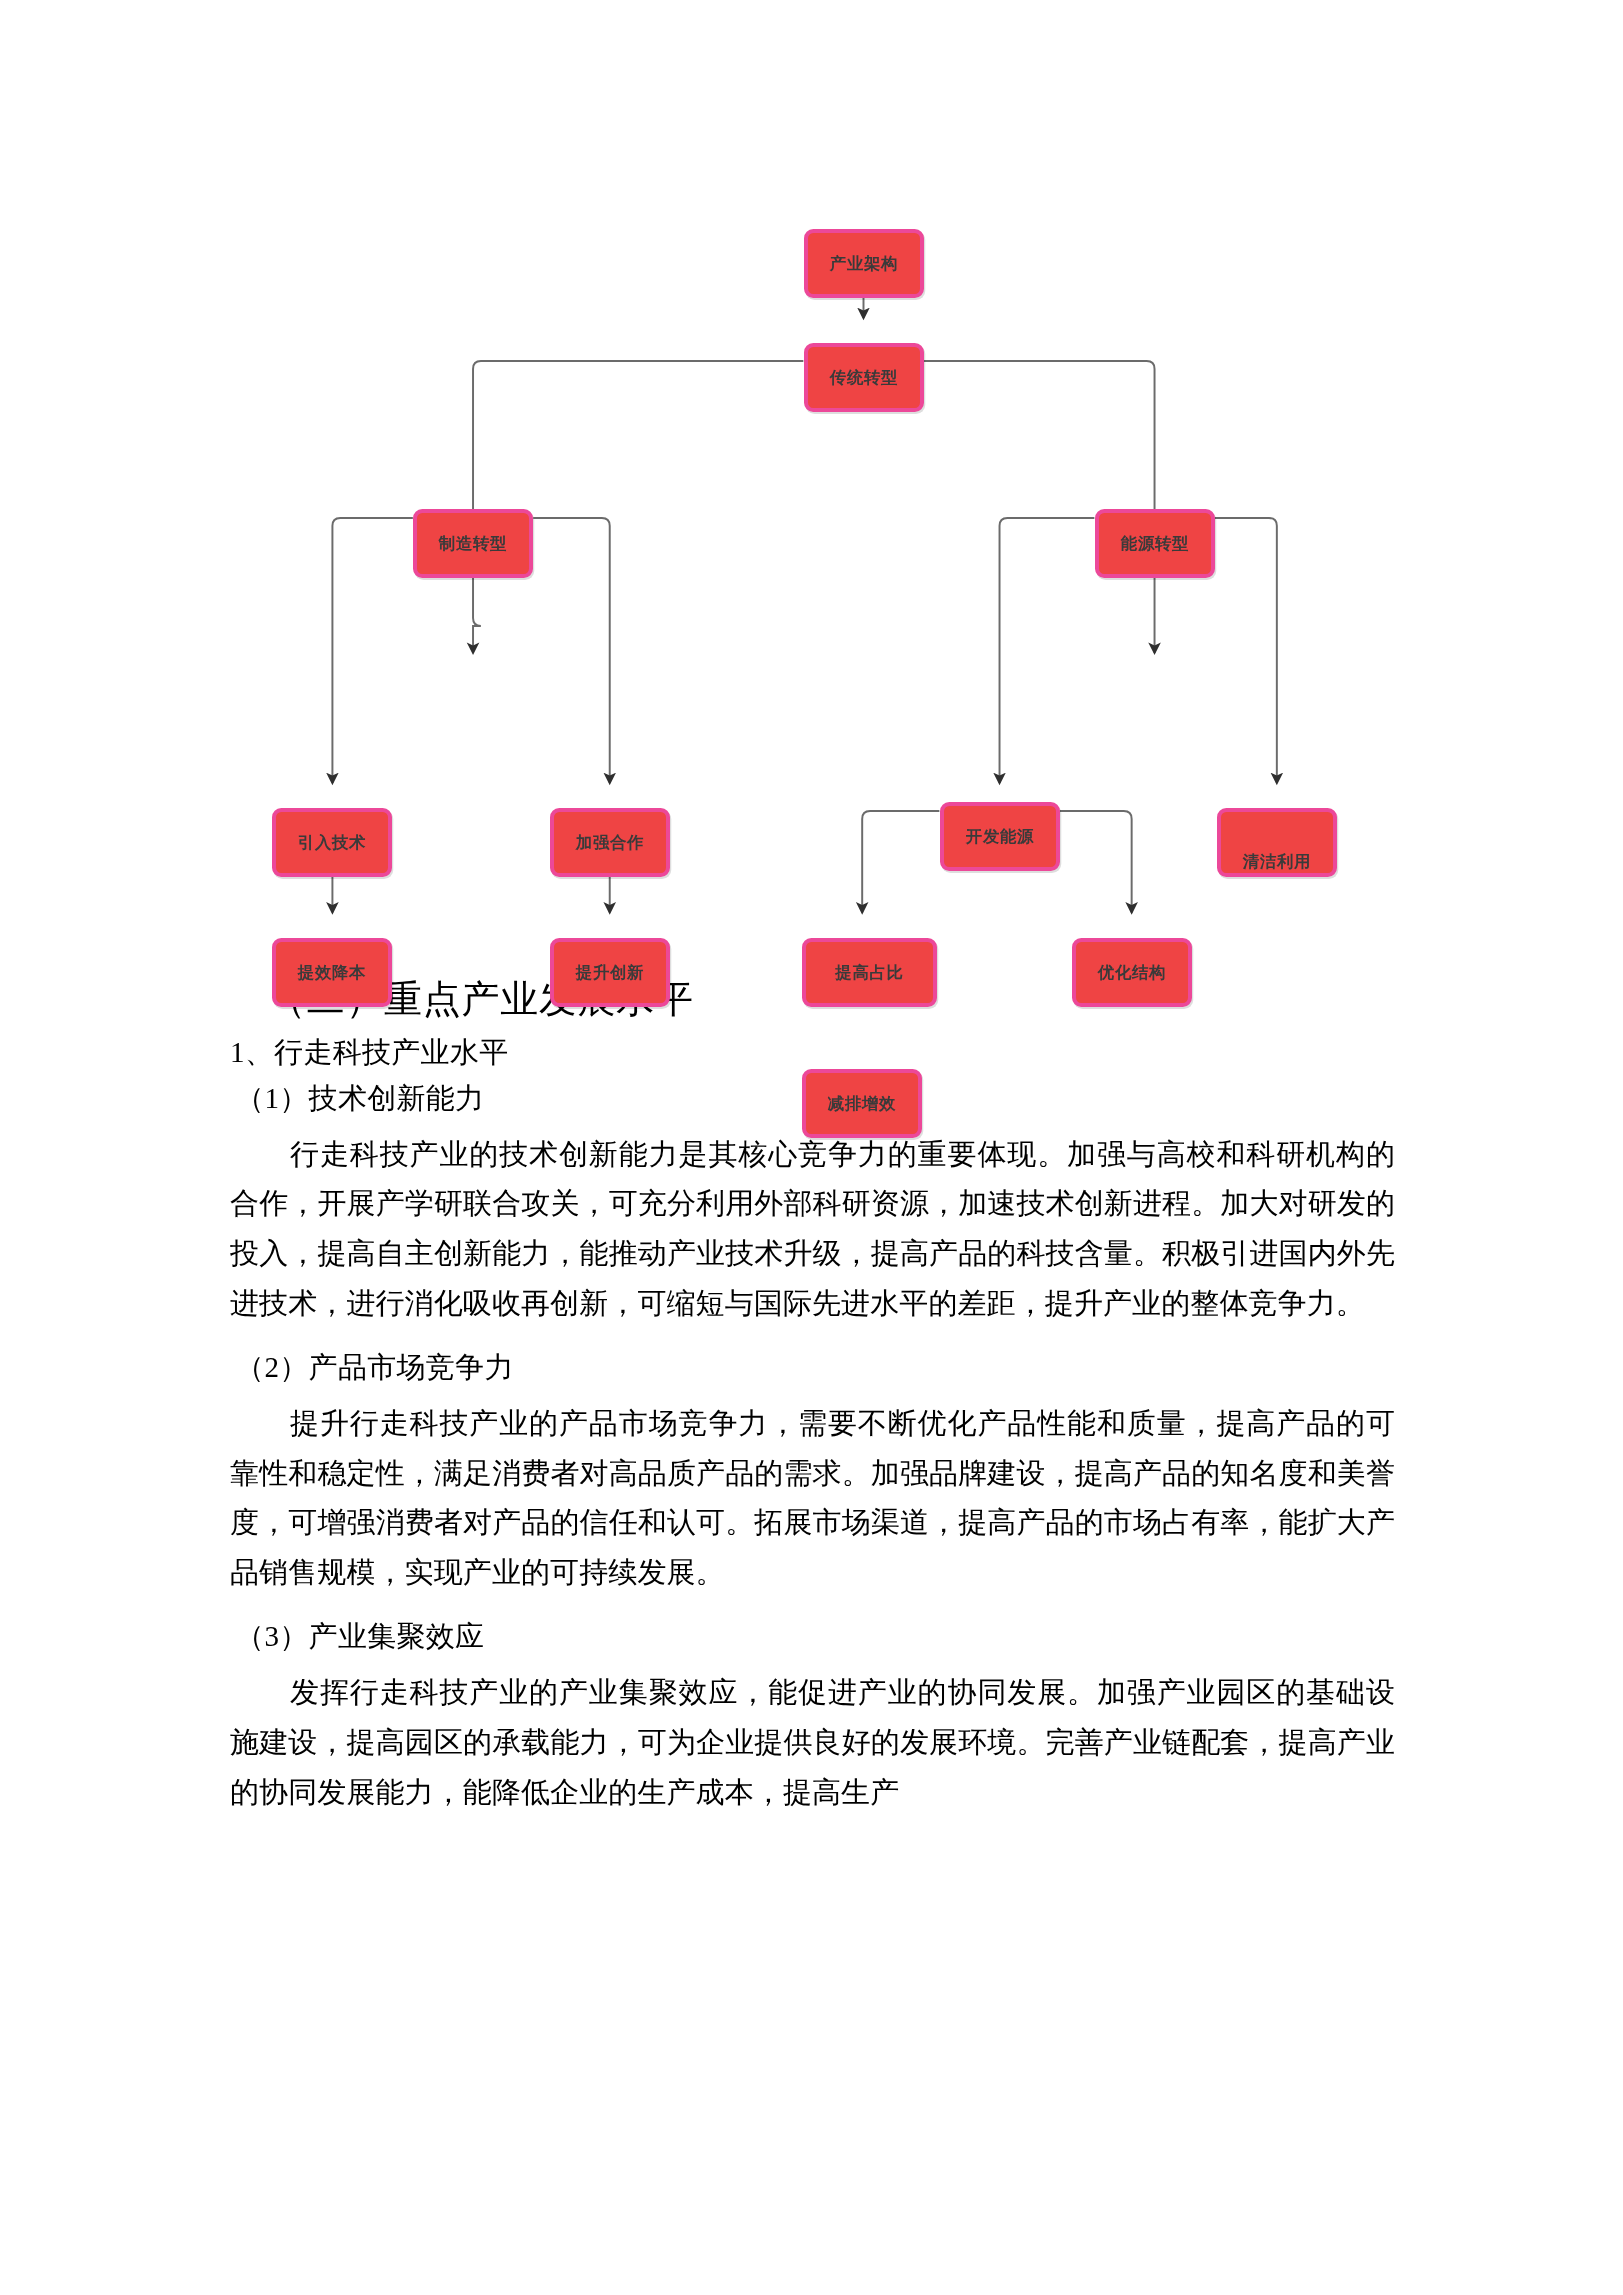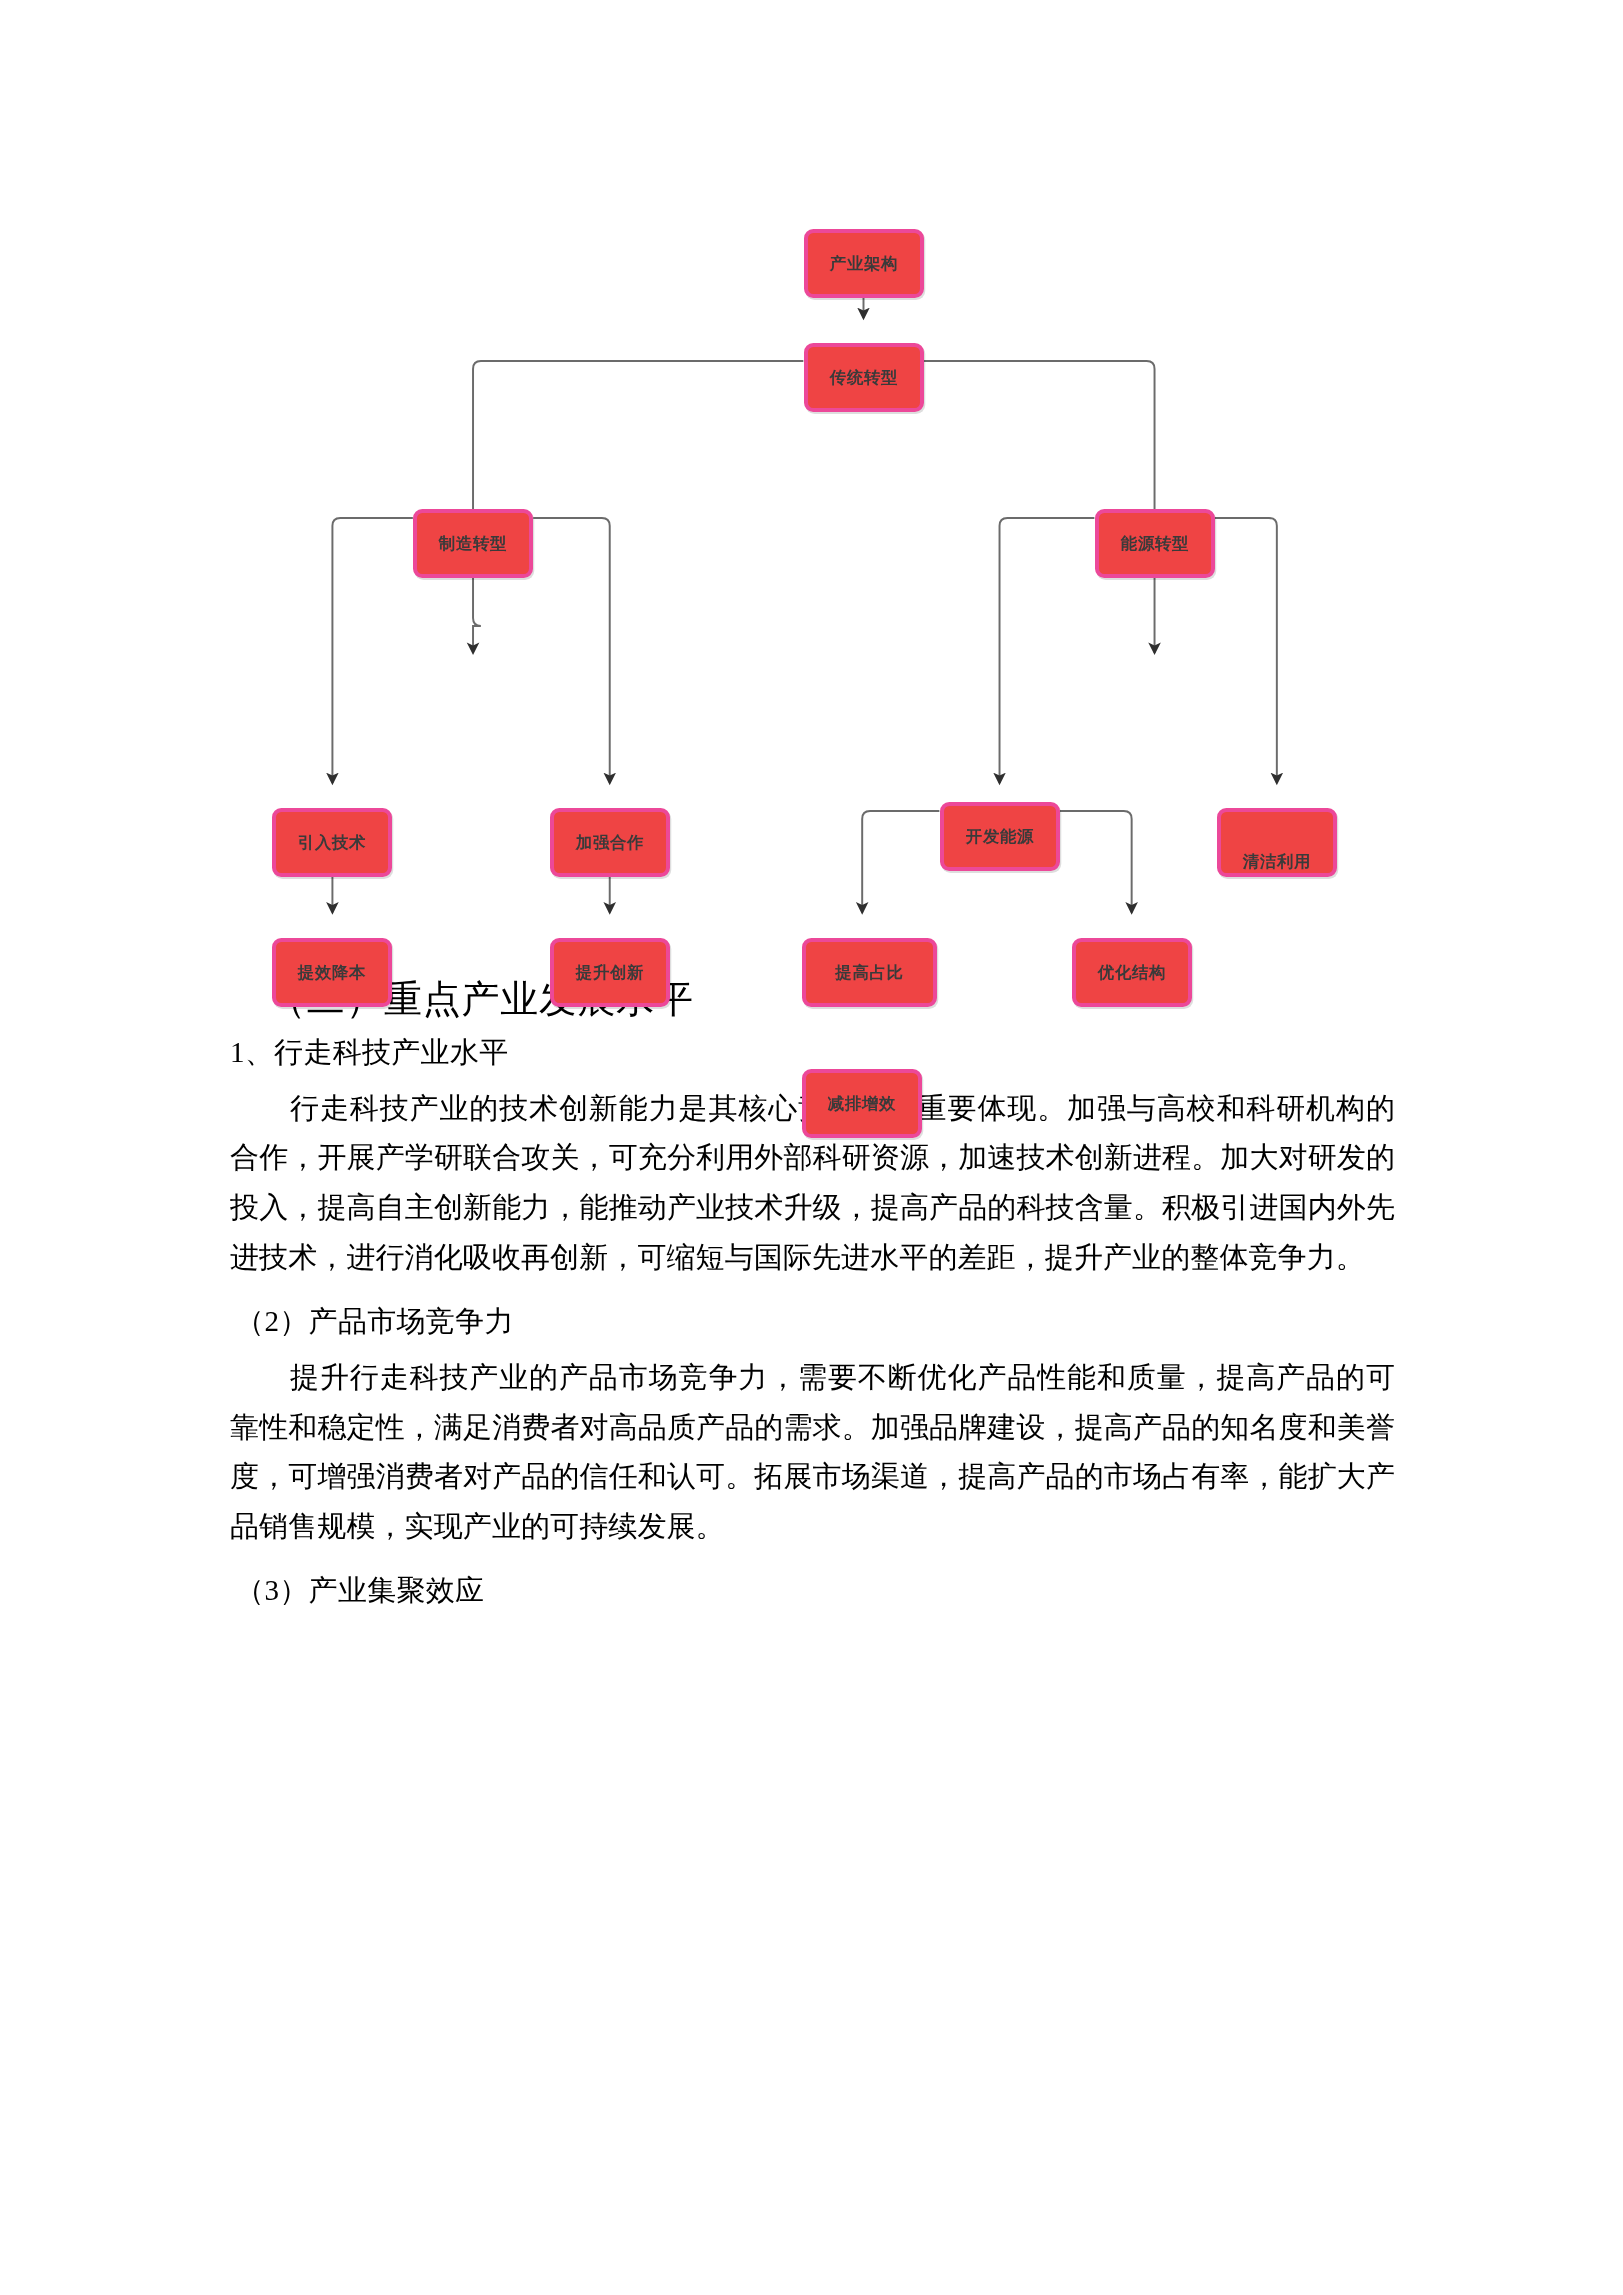--- a/index.html
+++ b/index.html
@@ -178,27 +178,29 @@
     </div>
 
   </div>
 
   <div id="doc-body">
 
     <div class="h-major">（二）重点产业发展水平</div>
 
     <div class="h-minor">1、行走科技产业水平</div>
 
+    <div class="h-sub">（1）技术创新能力</div>
     <p class="para">行走科技产业的技术创新能力是其核心竞争力的重要体现。加强与高校和科研机构的合作，开展产学研联合攻关，可充分利用外部科研资源，加速技术创新进程。加大对研发的投入，提高自主创新能力，能推动产业技术升级，提高产品的科技含量。积极引进国内外先进技术，进行消化吸收再创新，可缩短与国际先进水平的差距，提升产业的整体竞争力。</p>
 
     <div class="spacer-sm"></div>
 
     <div class="h-sub">（2）产品市场竞争力</div>
     <p class="para">提升行走科技产业的产品市场竞争力，需要不断优化产品性能和质量，提高产品的可靠性和稳定性，满足消费者对高品质产品的需求。加强品牌建设，提高产品的知名度和美誉度，可增强消费者对产品的信任和认可。拓展市场渠道，提高产品的市场占有率，能扩大产品销售规模，实现产业的可持续发展。</p>
 
     <div class="spacer-sm"></div>
 
     <div class="h-sub">（3）产业集聚效应</div>
+    <p class="para">发挥行走科技产业的产业集聚效应，能促进产业的协同发展。加强产业园区的基础设施建设，提高园区的承载能力，可为企业提供良好的发展环境。完善产业链配套，提高产业的协同发展能力，能降低企业的生产成本，提高生产</p>
 
   </div>
 
 </div>
 
 
 </body></html>

